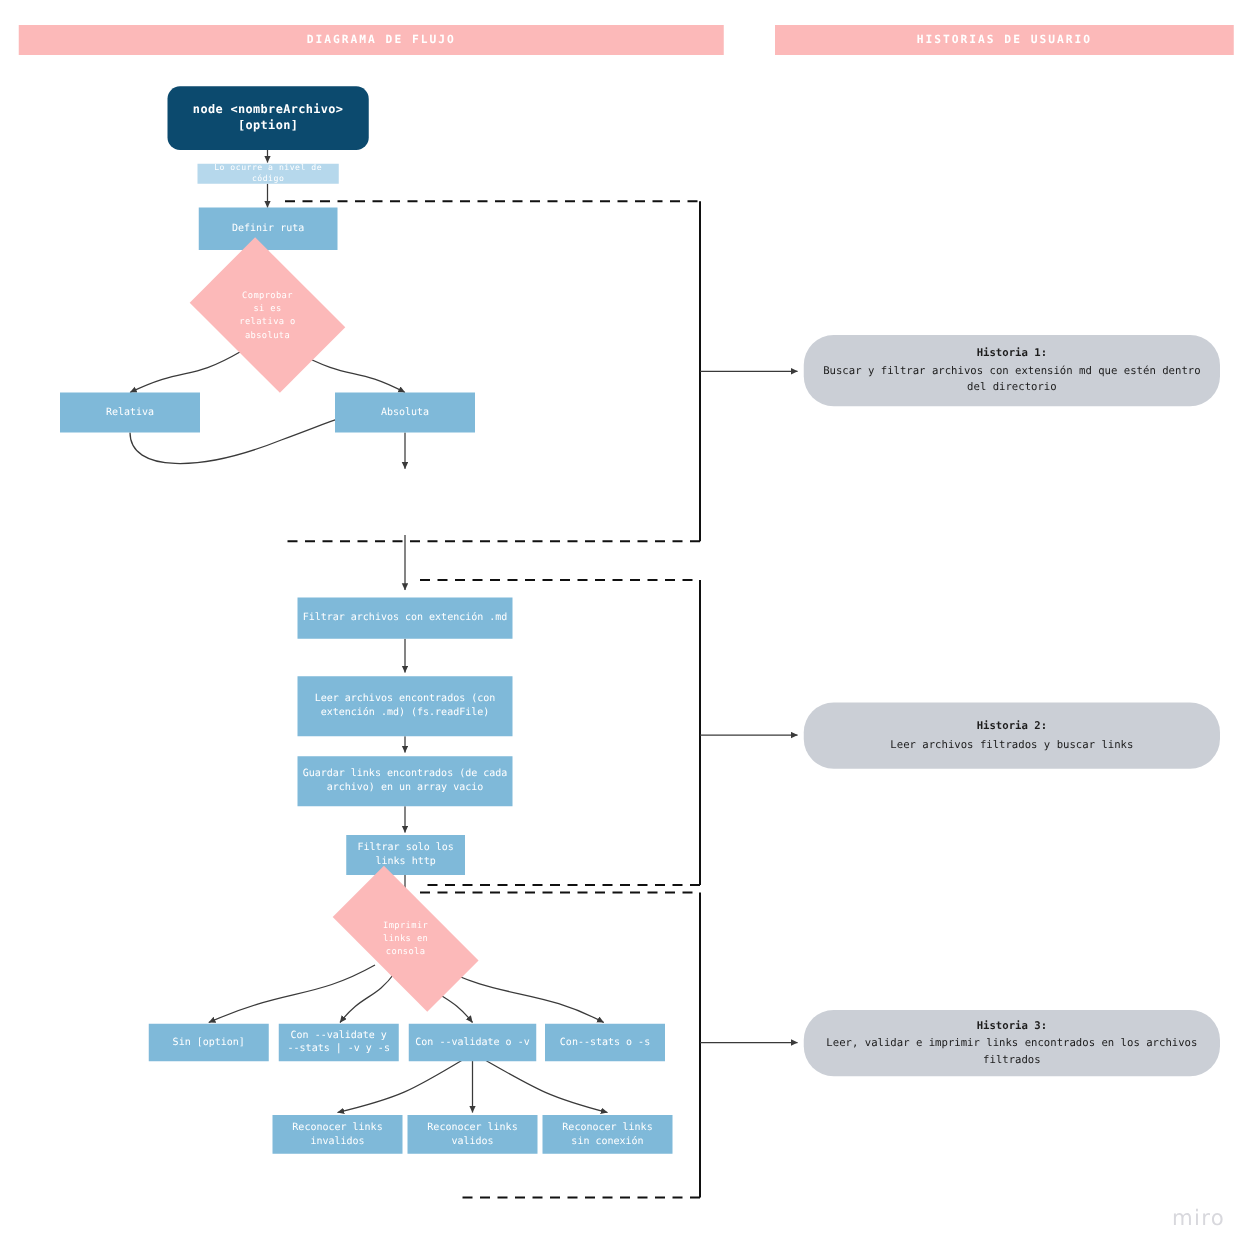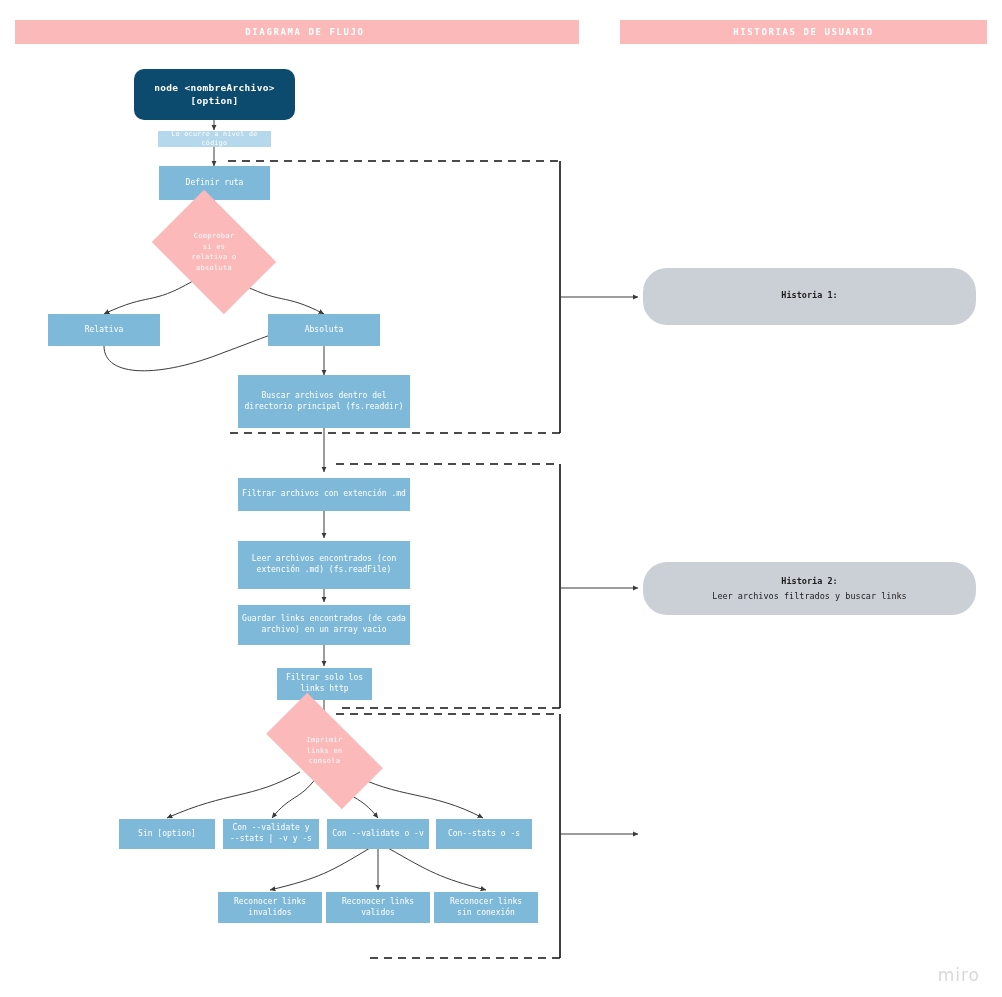--- a/index.html
+++ b/index.html
@@ -144,26 +144,20 @@
         <span>si es</span><br>
         <span>relativa o</span><br>
         <span>absoluta</span>
       </span>
     </div>
   </div>
 
   <div class="node blue" style="left:48px;top:314px;width:112px;height:32px;">Relativa</div>
   <div class="node blue" style="left:268px;top:314px;width:112px;height:32px;">Absoluta</div>
 
-  <div class="node blue" style="left:238px;top:375px;width:172px;height:53px;">
-    <span>
-      <span>Buscar archivos dentro del</span><br>
-      <span>directorio principal (fs.readdir)</span>
-    </span>
-  </div>
 
   <div class="node blue" style="left:238px;top:478px;width:172px;height:33px;">Filtrar archivos con extención .md</div>
 
   <div class="node blue" style="left:238px;top:541px;width:172px;height:48px;">
     <span>
       <span>Leer archivos encontrados (con</span><br>
       <span>extención .md) (fs.readFile)</span>
     </span>
   </div>
 
@@ -222,22 +216,27 @@
   </div>
   <div class="node blue" style="left:434px;top:892px;width:104px;height:31px;">
     <span>
       <span>Reconocer links</span><br>
       <span>sin conexión</span>
     </span>
   </div>
 
   <div class="story" style="left:643px;top:268px;width:333px;height:57px;">
     <div class="t">Historia 1:</div>
+    <div class="d">Buscar y filtrar archivos con extensión md que estén dentro del directorio</div>
   </div>
 
   <div class="story" style="left:643px;top:562px;width:333px;height:53px;">
     <div class="t">Historia 2:</div>
     <div class="d">Leer archivos filtrados y buscar links</div>
   </div>
 
+  <div class="story" style="left:643px;top:808px;width:333px;height:53px;">
+    <div class="t">Historia 3:</div>
+    <div class="d">Leer, validar  e imprimir links encontrados en los archivos filtrados</div>
+  </div>
 
   <div class="watermark">miro</div>
 </div>
 
 </body></html>

